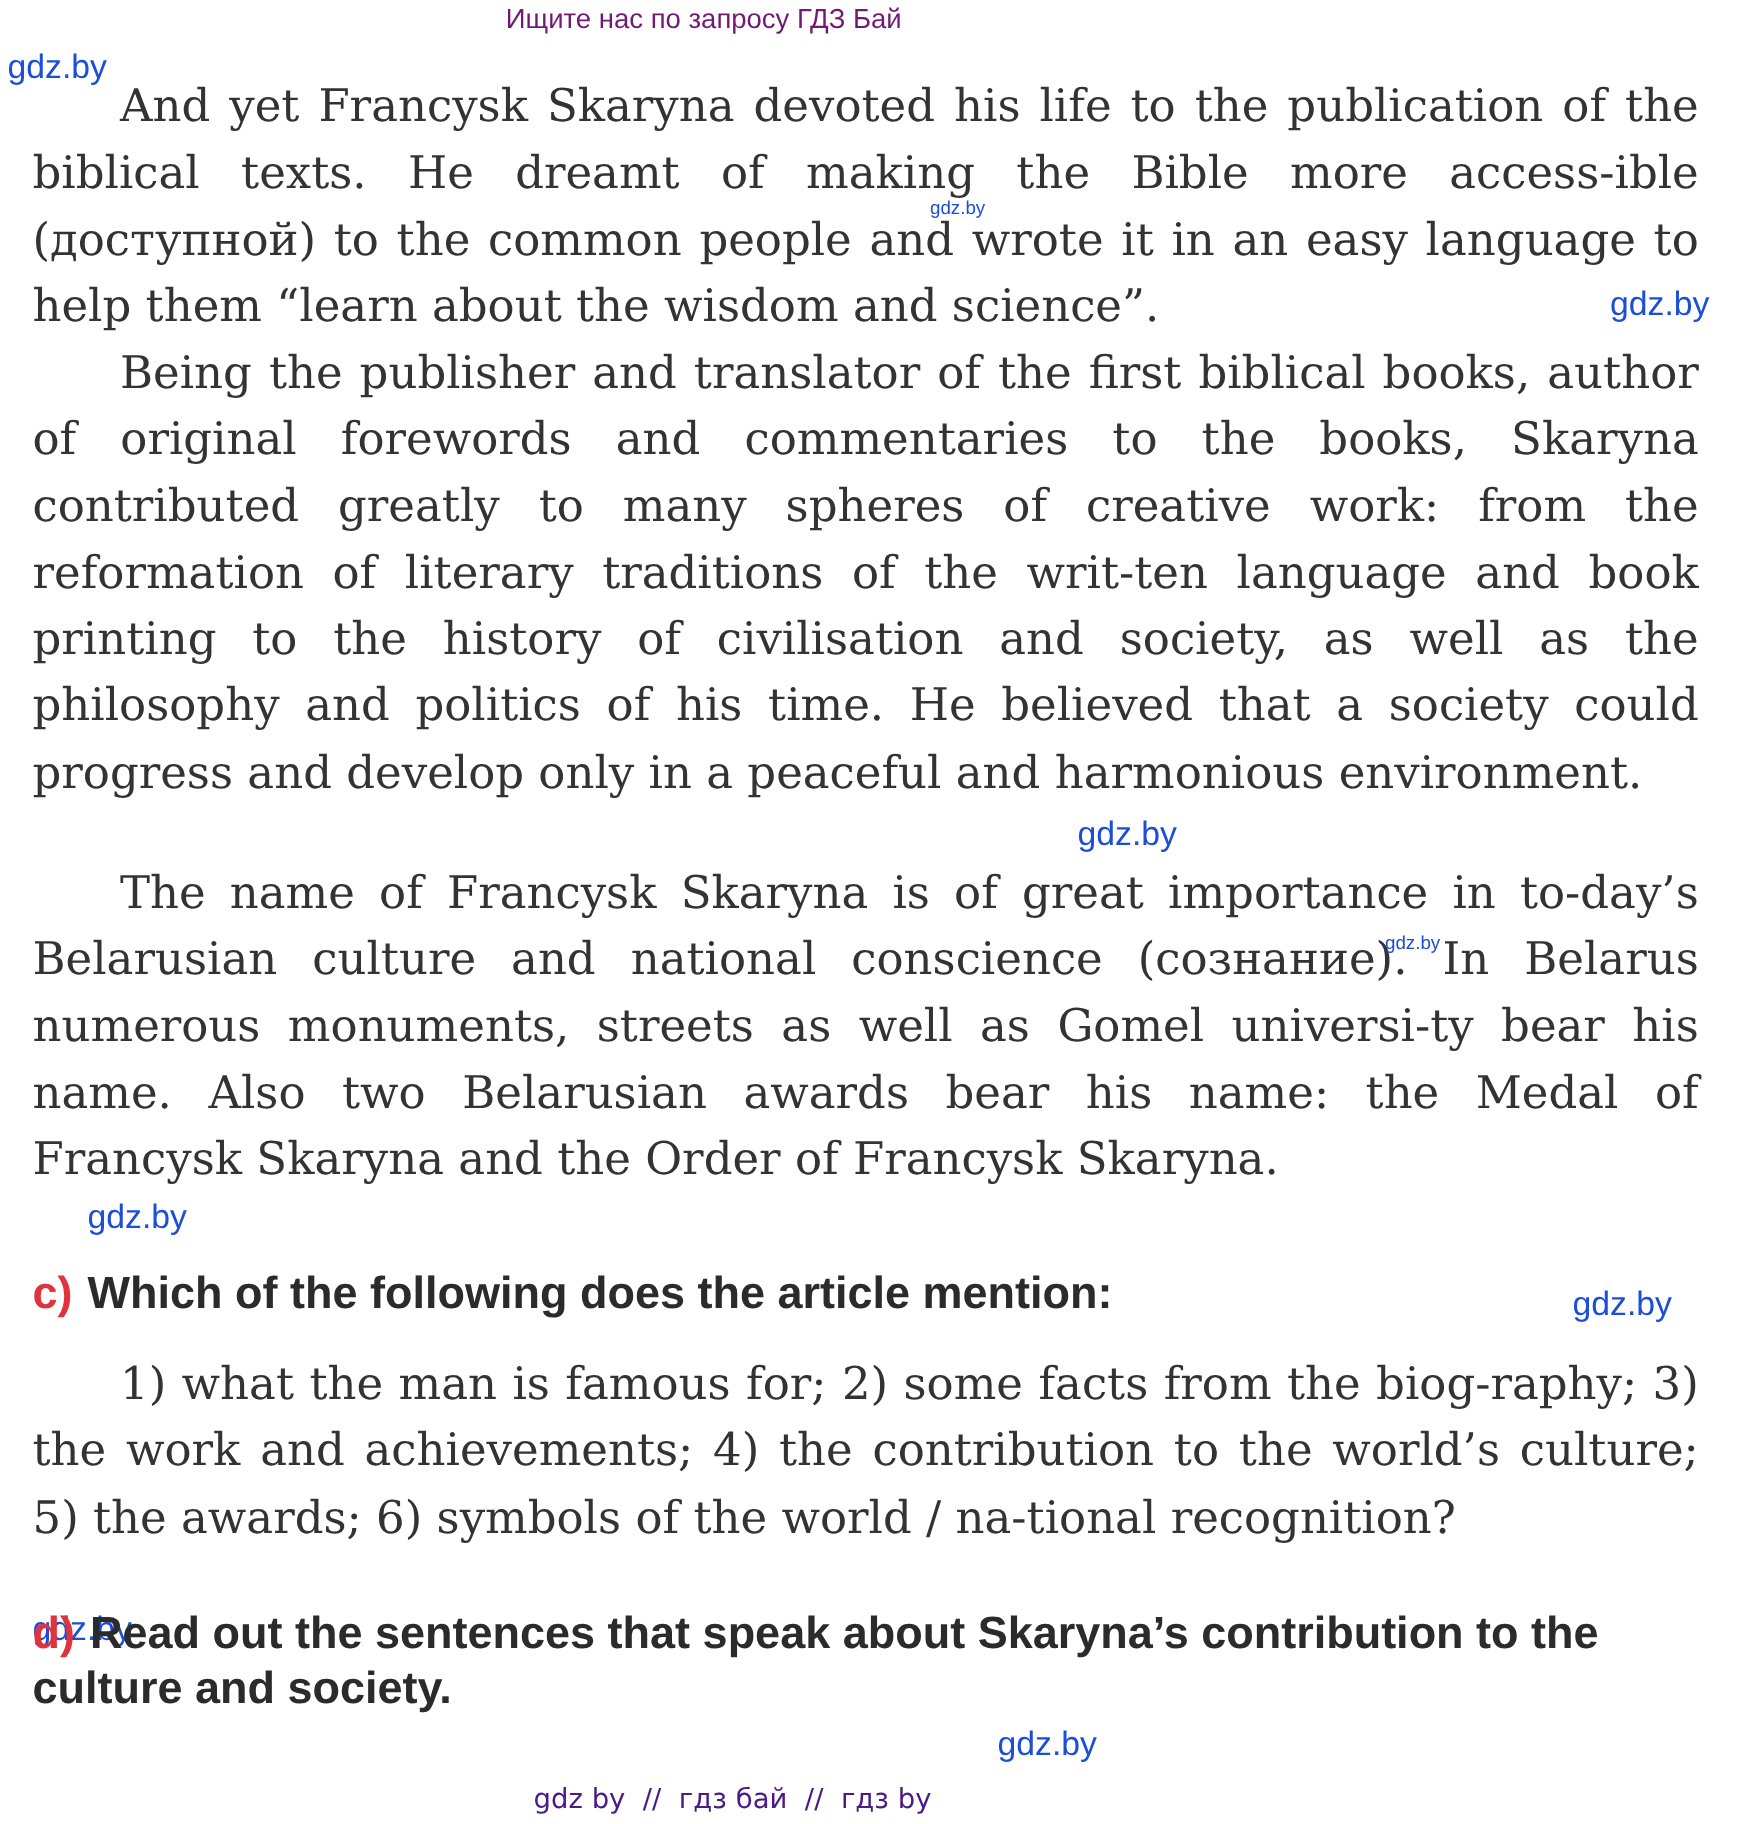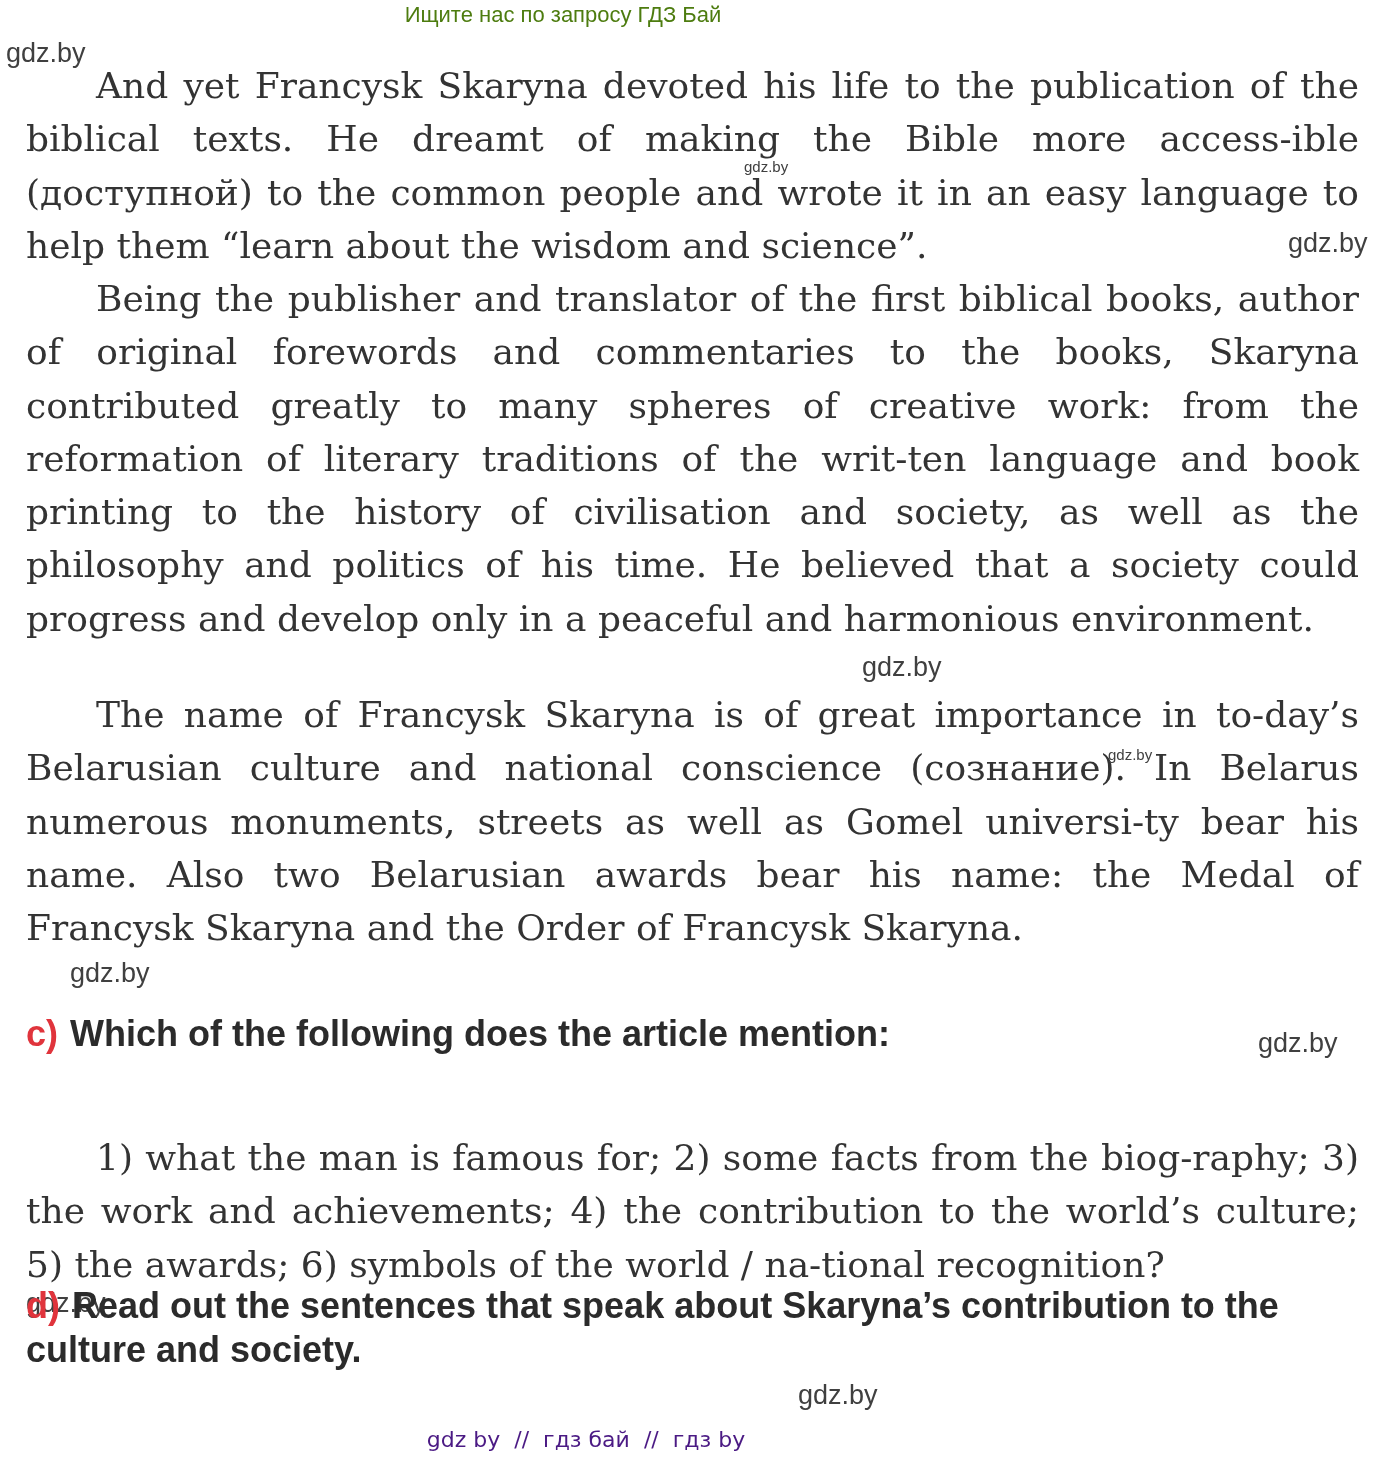--- a/index.html
+++ b/index.html
@@ -1,19 +1,19 @@
 <!DOCTYPE html>
 <html><head>
 <meta charset="utf-8">
 <style>
   html,body{margin:0;padding:0;background:#ffffff;}
   body{width:1394px;height:1459px;position:relative;overflow:hidden;}
   .top-banner{position:absolute;top:0;left:0;width:1126px;text-align:center;
-    font-family:"Liberation Sans",sans-serif;font-size:22px;color:#4d7c0f;line-height:30px;}
-  .wm{position:absolute;font-family:"Liberation Sans",sans-serif;color:#404040;}
+    font-family:"Liberation Sans",sans-serif;font-size:22px;color:#701a75;line-height:30px;}
+  .wm{position:absolute;font-family:"Liberation Sans",sans-serif;color:#1d4ed8;}
   .wm-lg{font-size:27px;}
   .wm-sm{font-size:15px;}
   .serif-para{position:absolute;left:26px;width:1333px;font-family:"DejaVu Serif",serif;
     font-size:36px;line-height:53.3px;color:#333;text-align:justify;text-align-last:left;margin:0;}
   .indent{text-indent:70px;}
   .q{position:absolute;left:26px;width:1340px;font-family:"Liberation Sans",sans-serif;
     font-weight:bold;font-size:36px;color:#2b2b2b;line-height:44px;margin:0;}
   .q .lbl{color:#e0343c;margin-right:12px;}
   .footer{position:absolute;top:1427px;left:0;width:1172px;text-align:center;
     font-family:"DejaVu Sans",sans-serif;font-size:22px;color:#4b1a84;}
@@ -34,21 +34,21 @@
 
 <p class="serif-para indent" style="top:688px;">The name of Francysk Skaryna is of great importance in to-day’s Belarusian culture and national conscience (сознание). In Belarus numerous monuments, streets as well as Gomel universi-ty bear his name. Also two Belarusian awards bear his name: the Medal of Francysk Skaryna and the Order of Francysk Skaryna.</p>
 <div class="wm wm-sm" style="top:746px;left:1108px;">gdz.by</div>
 <div class="wm wm-lg" style="top:958px;left:70px;">gdz.by</div>
 
 <div class="q" style="top:998px;margin-top:14px;">
   <span class="lbl">c)</span><span>Which of the following does the article mention:</span>
 </div>
 <div class="wm wm-lg" style="top:1028px;left:1258px;">gdz.by</div>
 
-<p class="serif-para indent" style="top:1131px;">1) what the man is famous for; 2) some facts from the biog-raphy; 3) the work and achievements; 4) the contribution to the world’s culture; 5) the awards; 6) symbols of the world / na-tional recognition?</p>
+<p class="serif-para indent" style="top:1081px;">1) what the man is famous for; 2) some facts from the biog-raphy; 3) the work and achievements; 4) the contribution to the world’s culture; 5) the awards; 6) symbols of the world / na-tional recognition?</p>
 <div class="wm wm-lg" style="top:1288px;left:26px;">gdz.by</div>
 
 <div class="q" style="top:1284px;">
   <span class="lbl">d)</span><span>Read out the sentences that speak about Skaryna’s contribution to the culture and society.</span>
 </div>
 <div class="wm wm-lg" style="top:1380px;left:798px;">gdz.by</div>
 
 <div class="footer" style="white-space:pre;">gdz by  //  гдз бай  //  гдз by</div>
 
 </body></html>

